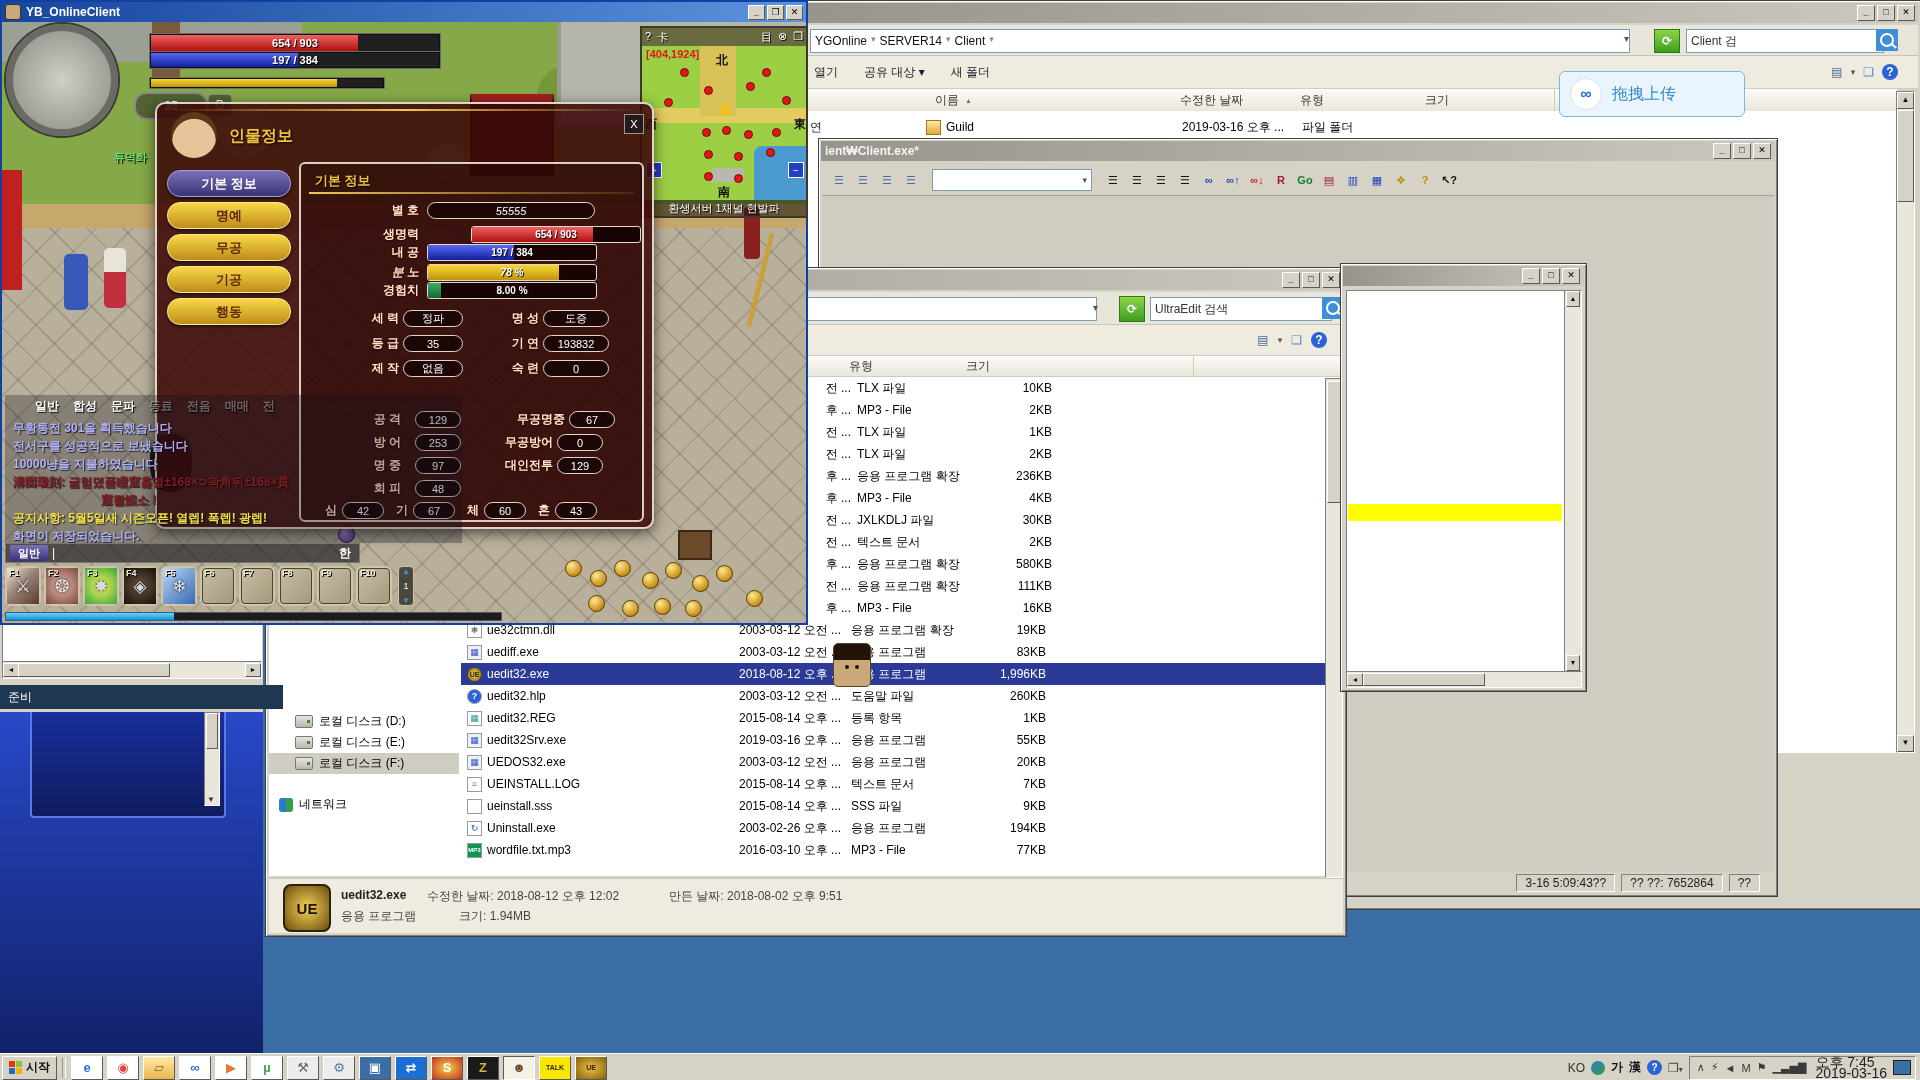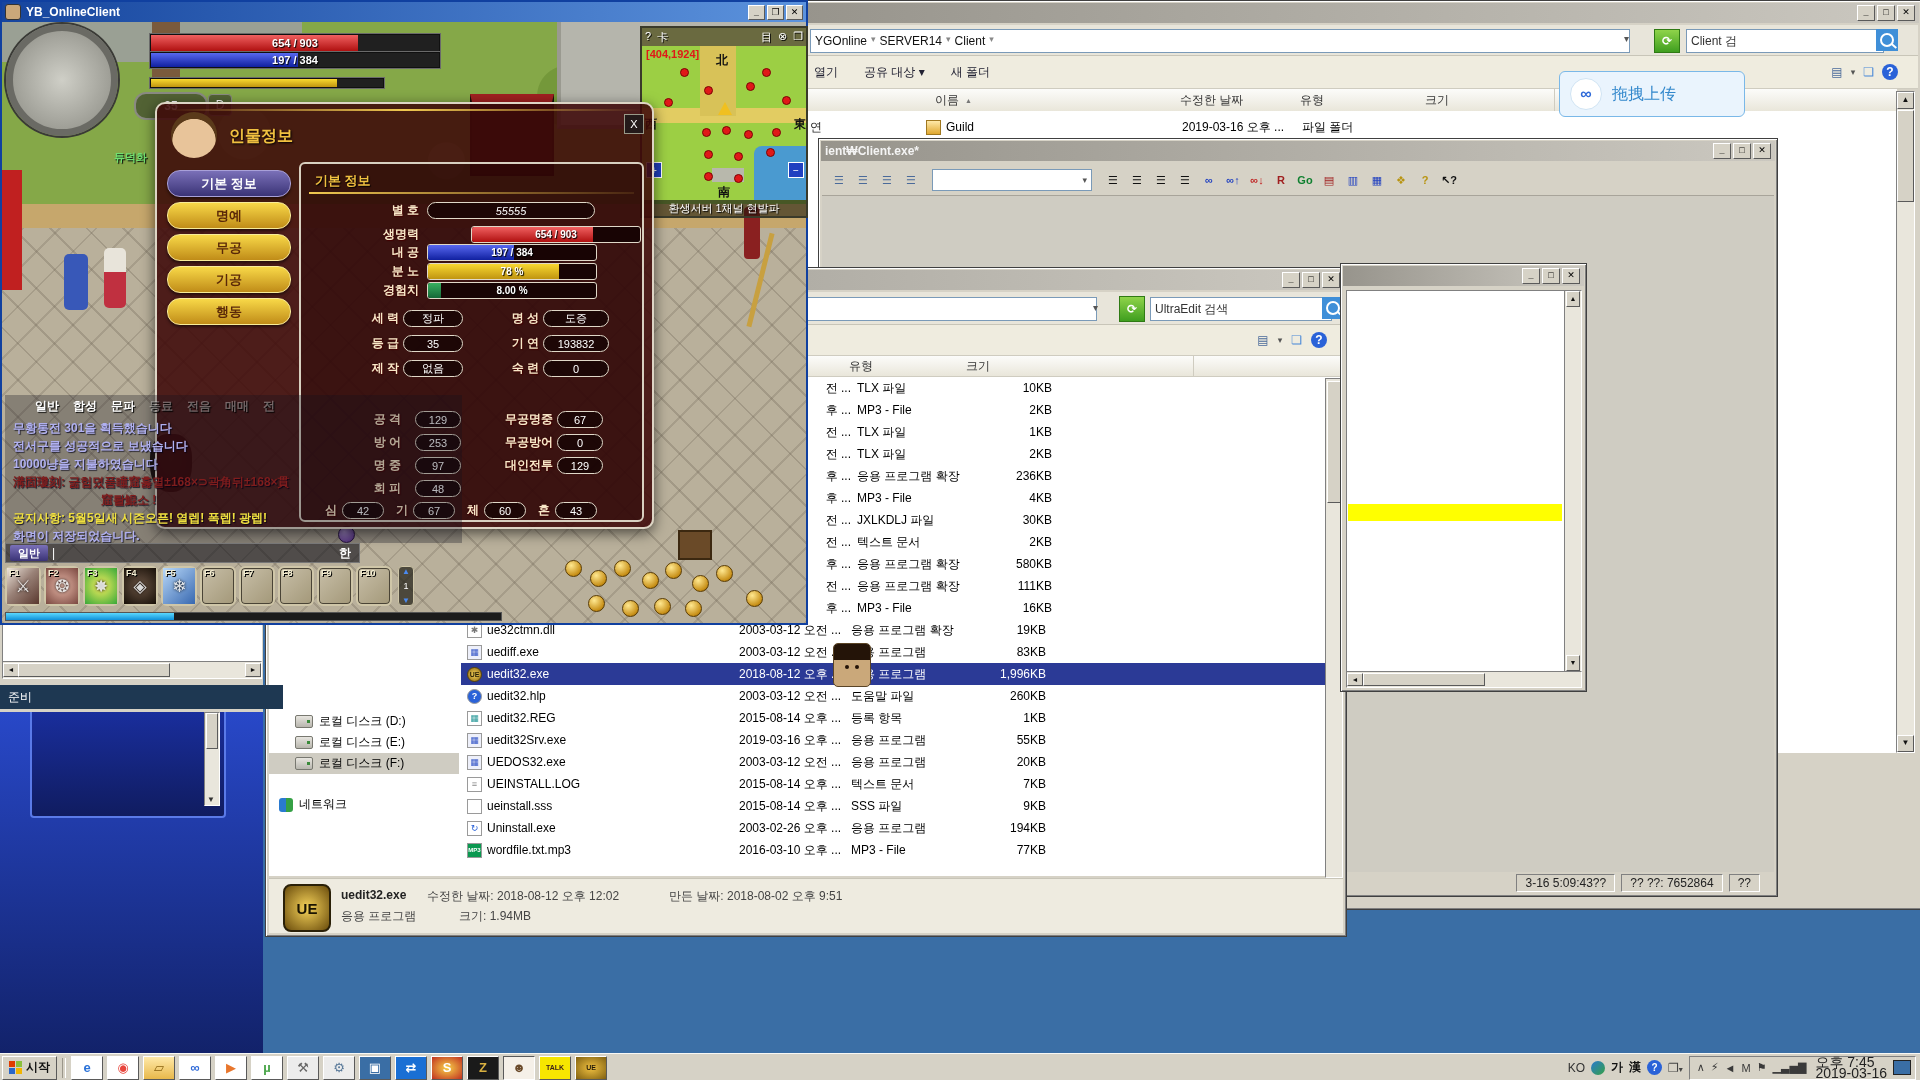--- a/index.html
+++ b/index.html
@@ -714,21 +714,21 @@
               <span class="txt">654 / 903</span>
             </span>
           </div>
             <div style="display:flex;align-items:center;height:19px;">
             <span class="dl" style="width:118px;text-align:right;padding-right:8px;">내 공</span>
             <span class="dbar mp" style="width:168px;">
               <span class="fill" style="display: block; width: 51%;"></span>
               <span class="txt">197 / 384</span>
             </span>
           </div>
-            <div style="display:flex;align-items:center;height:19px;">
+            <div style="display:flex;align-items:flex-end;height:19px;font-style:italic;">
             <span class="dl" style="width:118px;text-align:right;padding-right:8px;">분 노</span>
             <span class="dbar rage" style="width:168px;">
               <span class="fill" style="display: block; width: 78%;"></span>
               <span class="txt">78 %</span>
             </span>
           </div>
             <div style="display:flex;align-items:center;height:19px;">
             <span class="dl" style="width:118px;text-align:right;padding-right:8px;">경험치</span>
             <span class="dbar exp" style="width:168px;">
               <span class="fill" style="display: block; width: 8%;"></span>
@@ -757,21 +757,21 @@
             <span class="dl" style="width:76px;text-align:right;padding-right:4px;">숙 련</span>
             <span class="dv" style="width:66px;">0</span>
           </div>
           </div>
 
         <div class="abs" style="left:0;top:244px;width:100%;">
 
         <div class="srow">
             <span class="dl" style="width:100px;text-align:right;padding-right:4px;">공 격</span>
             <span class="dv" style="width:46px;margin-left:10px;">129</span>
-            <span class="dl" style="width:92px;text-align:right;padding-right:4px;">무공명중</span>
+            <span class="dl" style="width:92px;text-align:right;padding-right:4px;margin-left:12px;">무공명중</span>
             <span class="dv" style="width:46px;">67</span>
           </div>
             <div class="srow">
             <span class="dl" style="width:100px;text-align:right;padding-right:4px;">방 어</span>
             <span class="dv" style="width:46px;margin-left:10px;">253</span>
             <span class="dl" style="width:92px;text-align:right;padding-right:4px;">무공방어</span>
             <span class="dv" style="width:46px;">0</span>
           </div>
             <div class="srow">
             <span class="dl" style="width:100px;text-align:right;padding-right:4px;">명 중</span>

